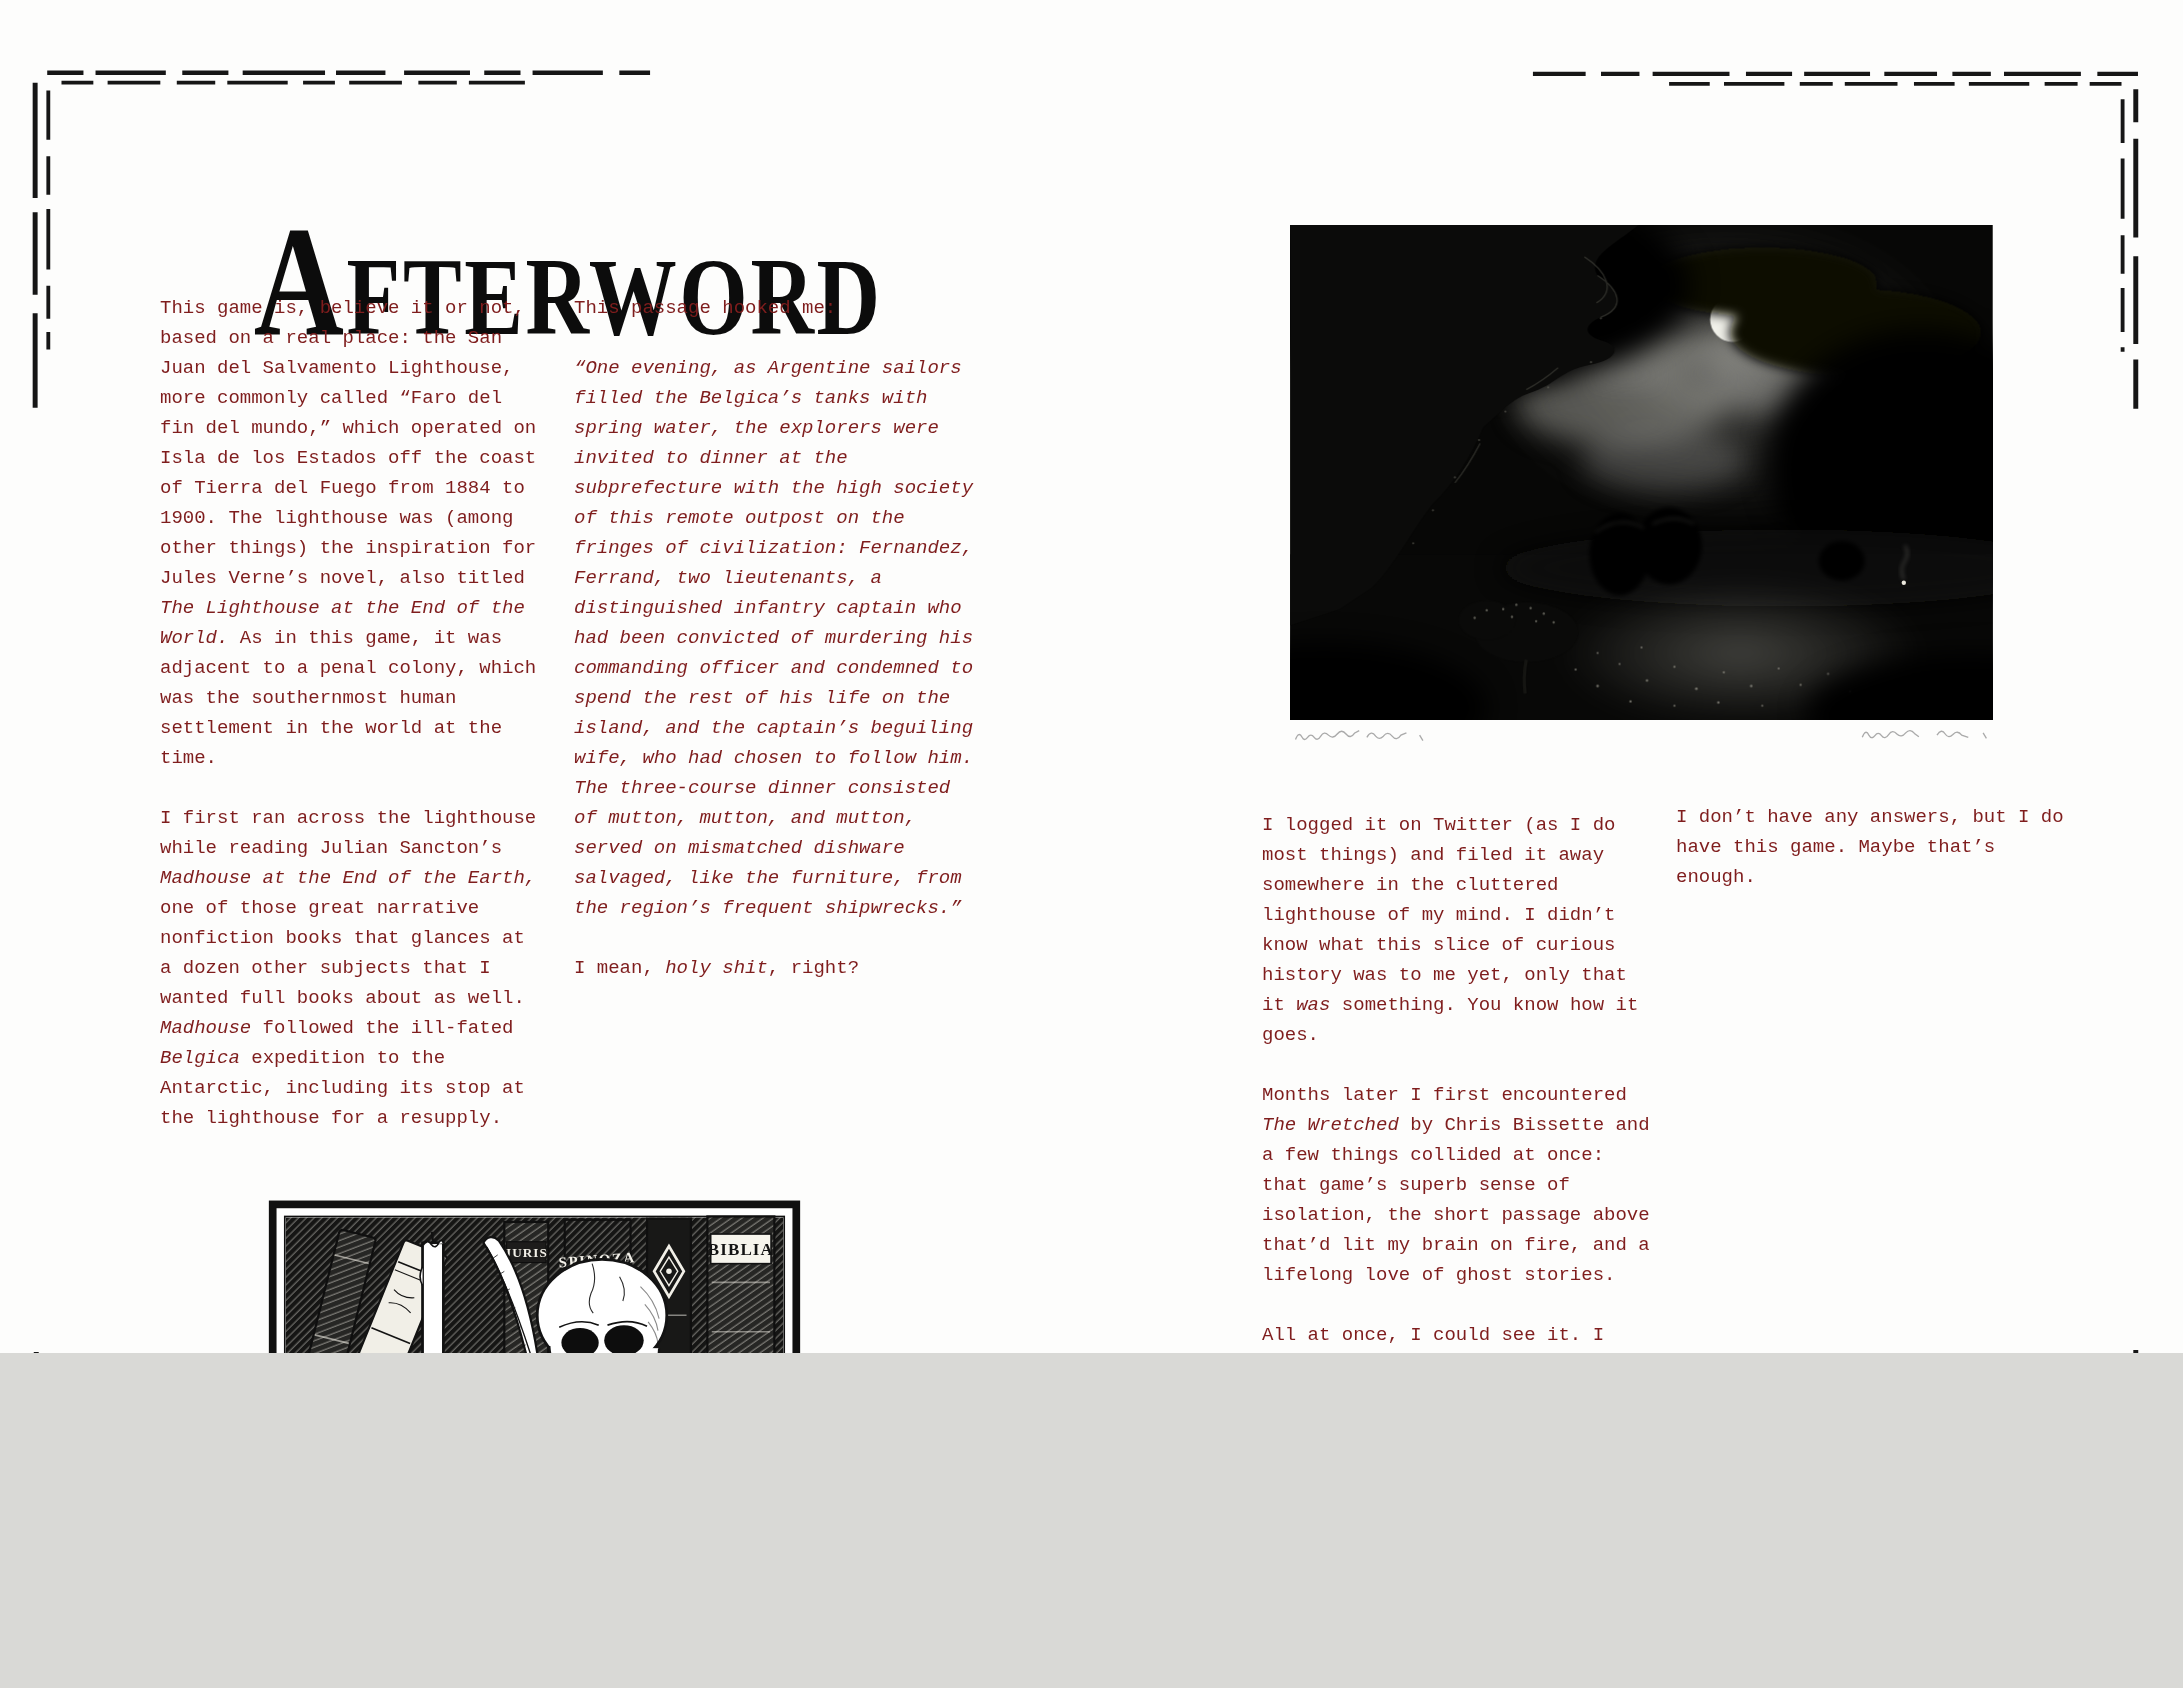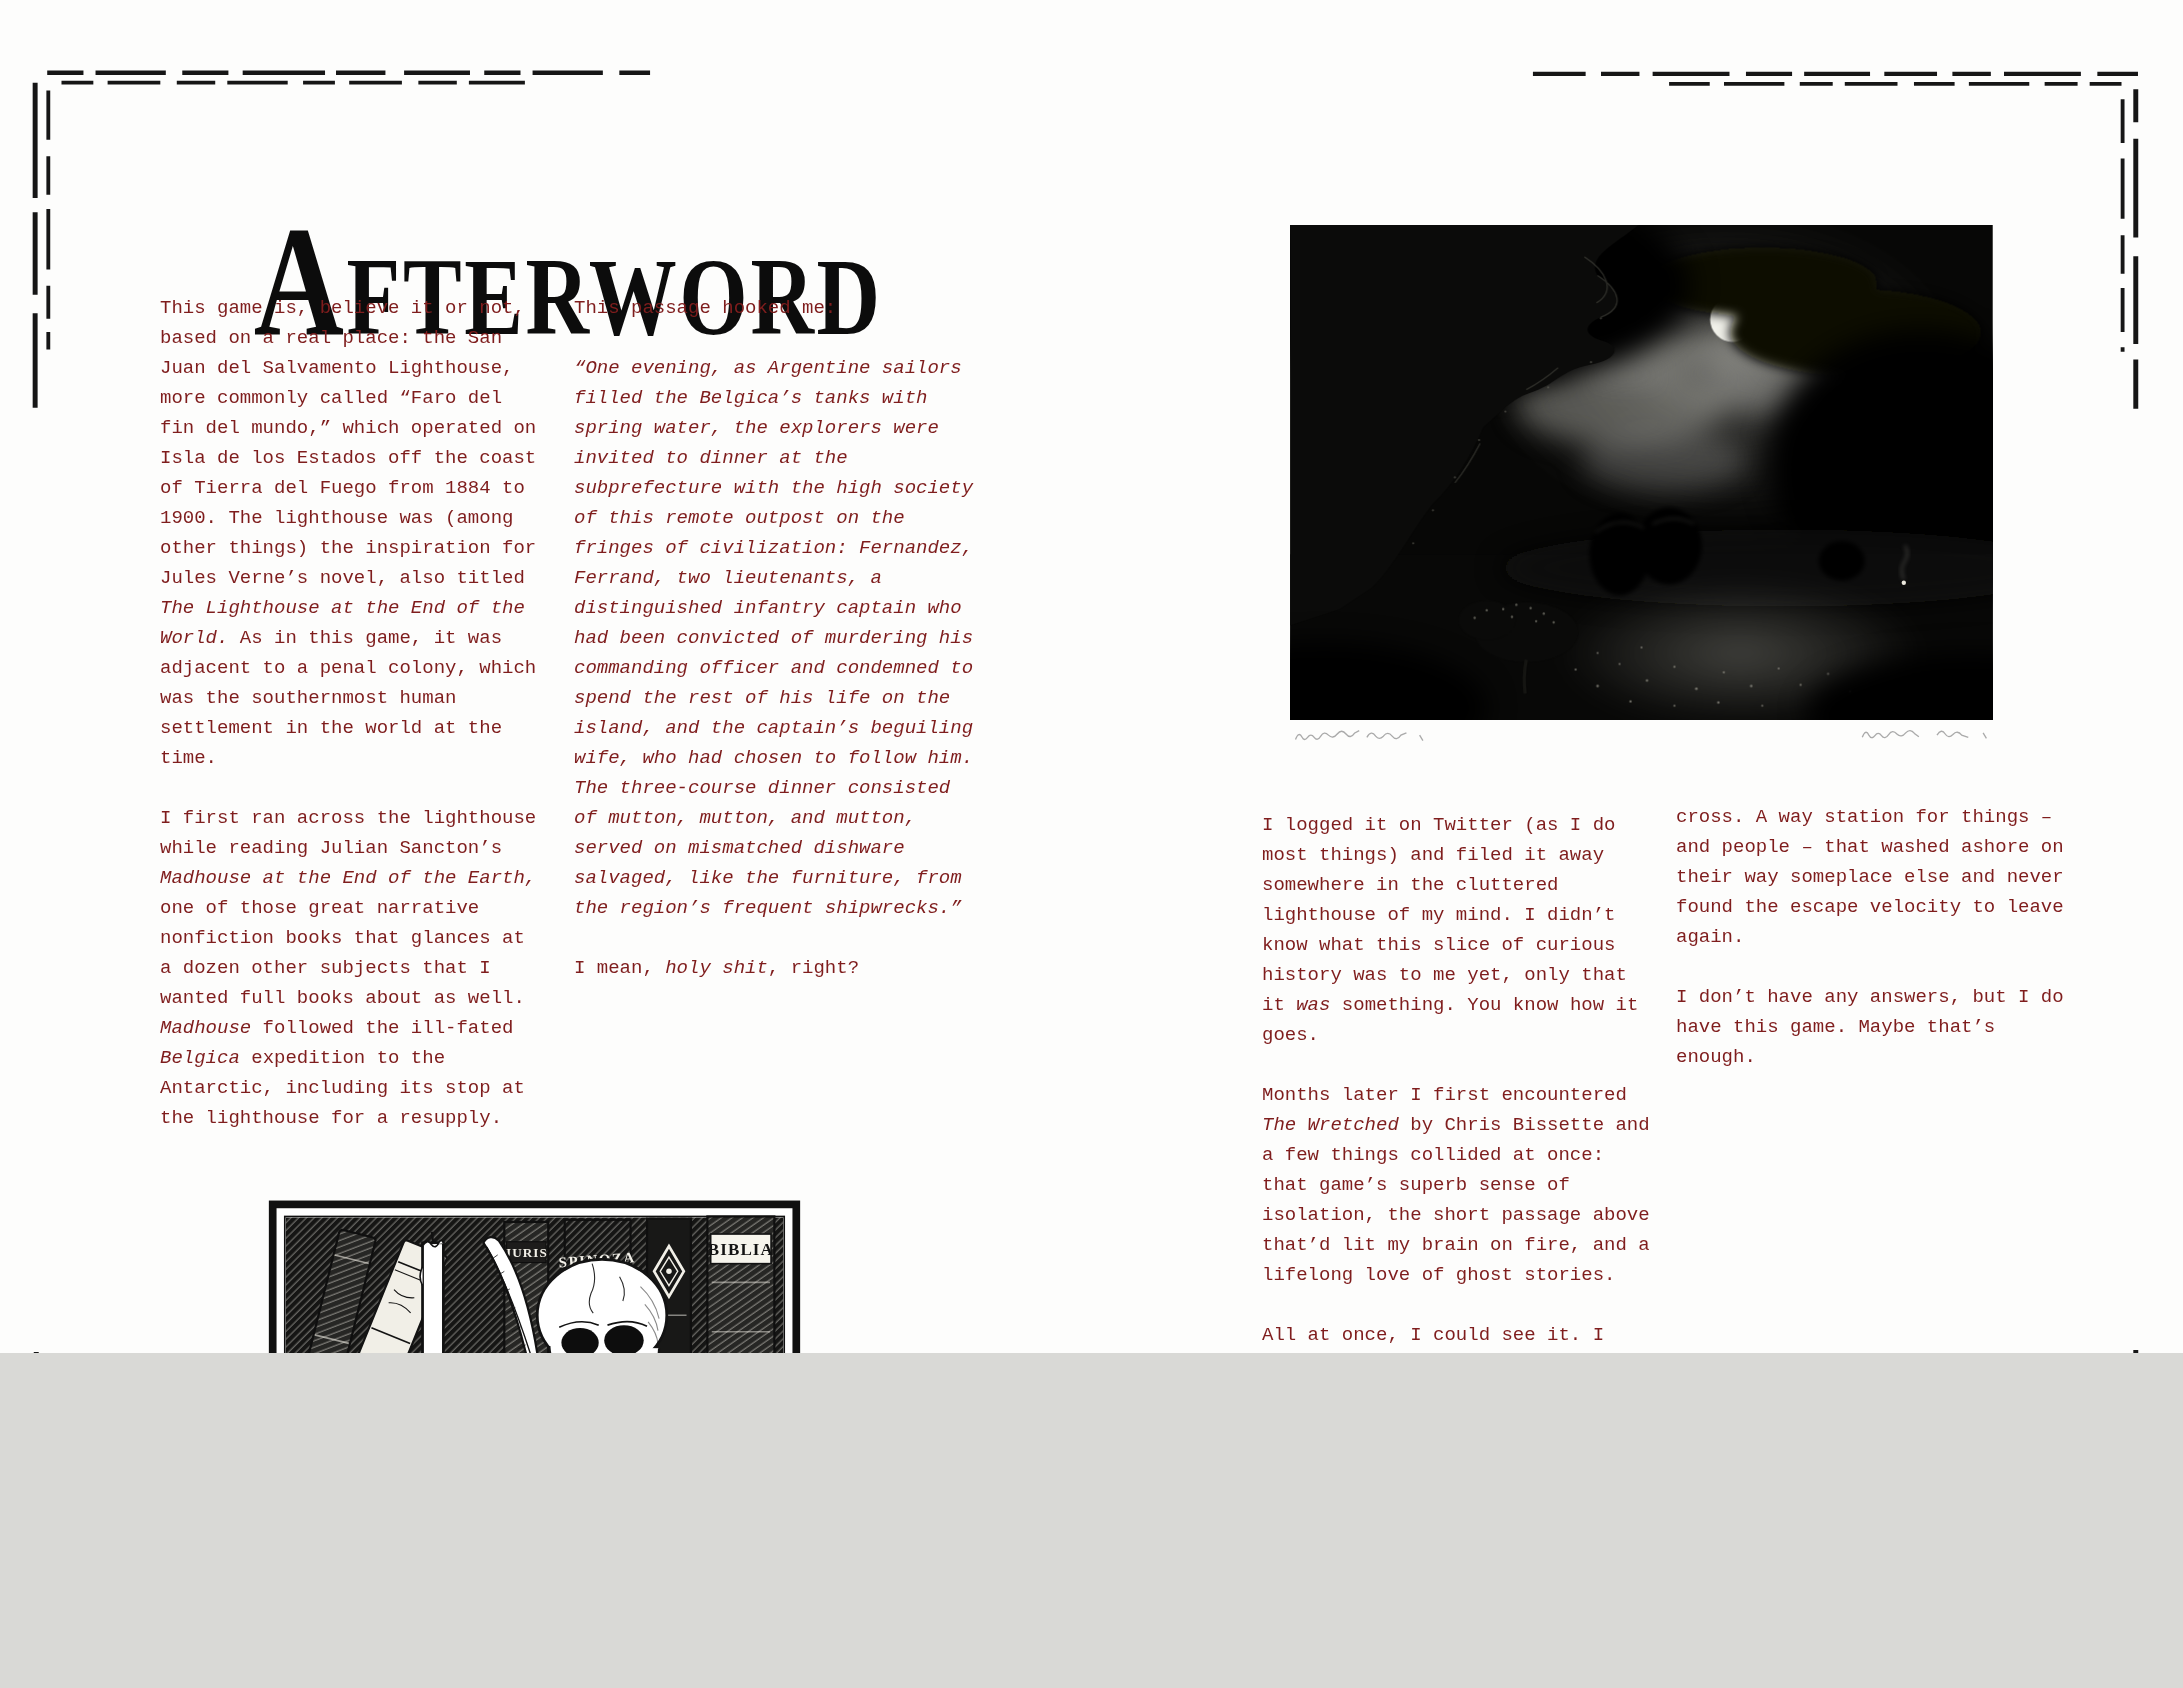--- a/index.html
+++ b/index.html
@@ -358,21 +358,20 @@
     </g>
   </svg>
 
   <div class="col" style="left:1262px;top:802px;width:395px;margin-top:8px;">
       <p><span>I logged it on Twitter (as I do most things) and filed it away somewhere in the cluttered lighthouse of my mind. I didn’t know what this slice of curious history was to me yet, only that it </span><em>was</em><span> something. You know how it goes.</span></p>
       <p><span>Months later I first encountered </span><em>The Wretched</em><span> by Chris Bissette and a few things collided at once: that game’s superb sense of isolation, the short passage above that’d lit my brain on fire, and a lifelong love of ghost stories.</span></p>
       <p><span>All at once, I could see it. I could see this place that was at once punishingly remote and a vital lifeline for the world, a passage both necessary and treacherous to</span></p>
     </div>
 
   <div class="col" style="left:1676px;top:802px;width:395px;">
-      <p><span>cross. A way station for things – and people – that washed ashore on their way someplace else and never found the escape velocity to leave again.</span></p>
       <p><span>I don’t have any answers, but I do have this game. Maybe that’s enough.</span></p>
     </div>
 
   <div class="pagenum" style="left:1279px;width:736px;">
     <span class="pagenum-inner">XXIX.</span>
   </div>
 
 </div>
 
 

